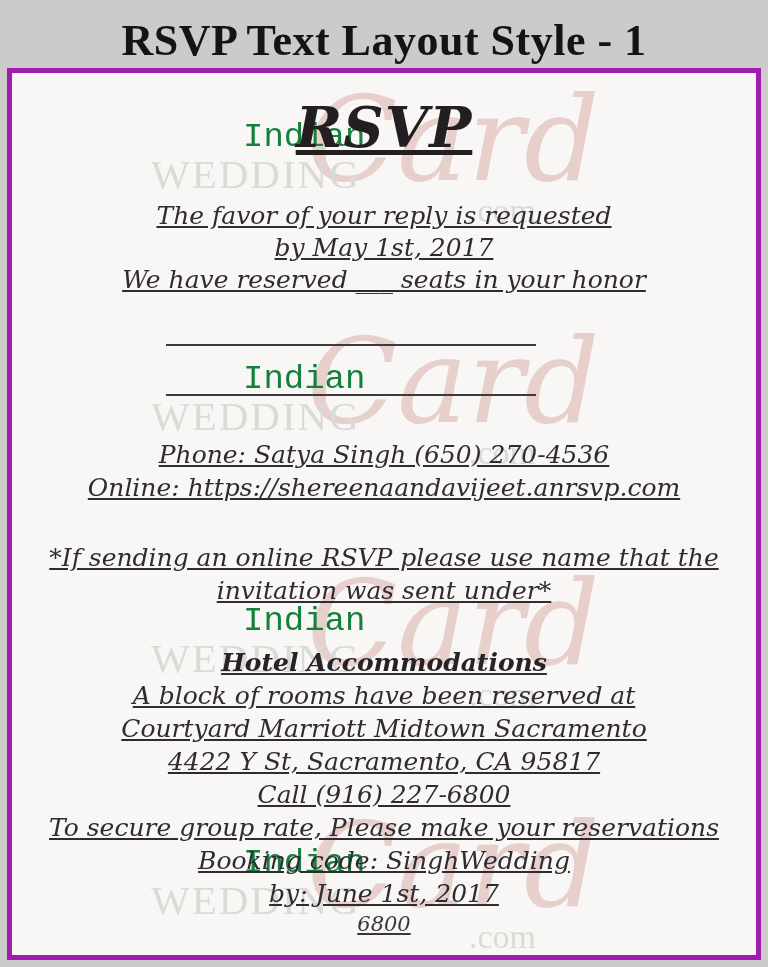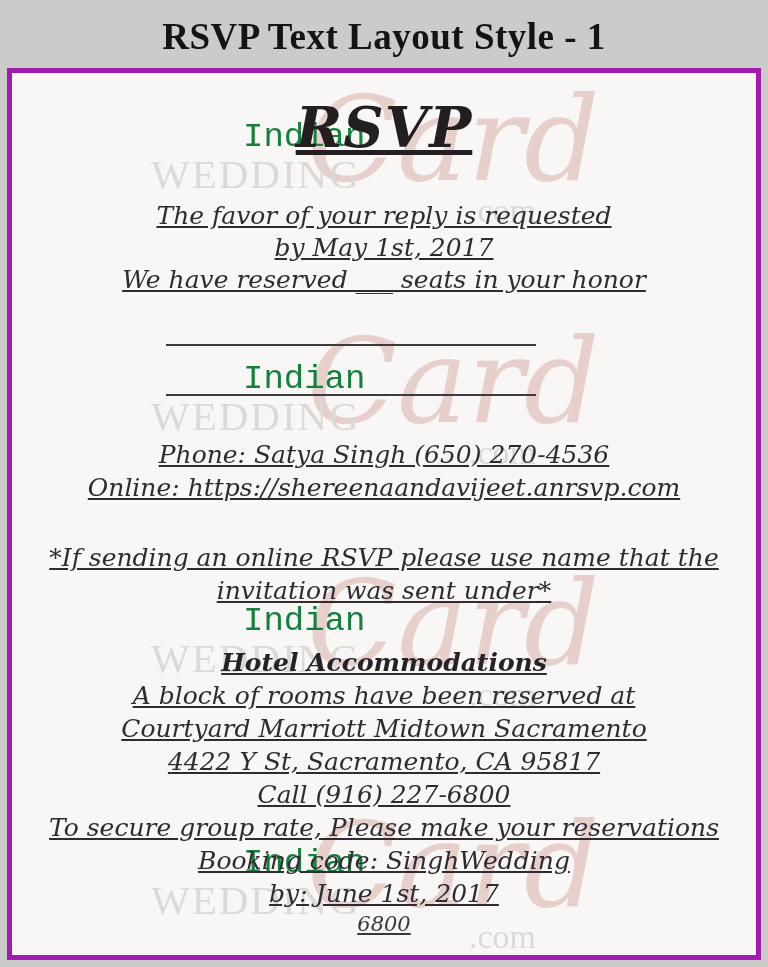--- a/index.html
+++ b/index.html
@@ -19,21 +19,21 @@
     top: 0; left: 0;
     width: 768px;
     height: 68px;
   }
   .header-title {
     width: 100%;
     text-align: center;
     padding-top: 15px;
     font-family: "Liberation Serif", serif;
     font-weight: bold;
-    font-size: 37px;
+    font-size: 44px;
     color: #161314;
     letter-spacing: 0.5px;
   }
   .card {
     position: absolute;
     left: 7px;
     top: 68px;
     width: 754px;
     height: 892px;
     background: #f8f7f5;

